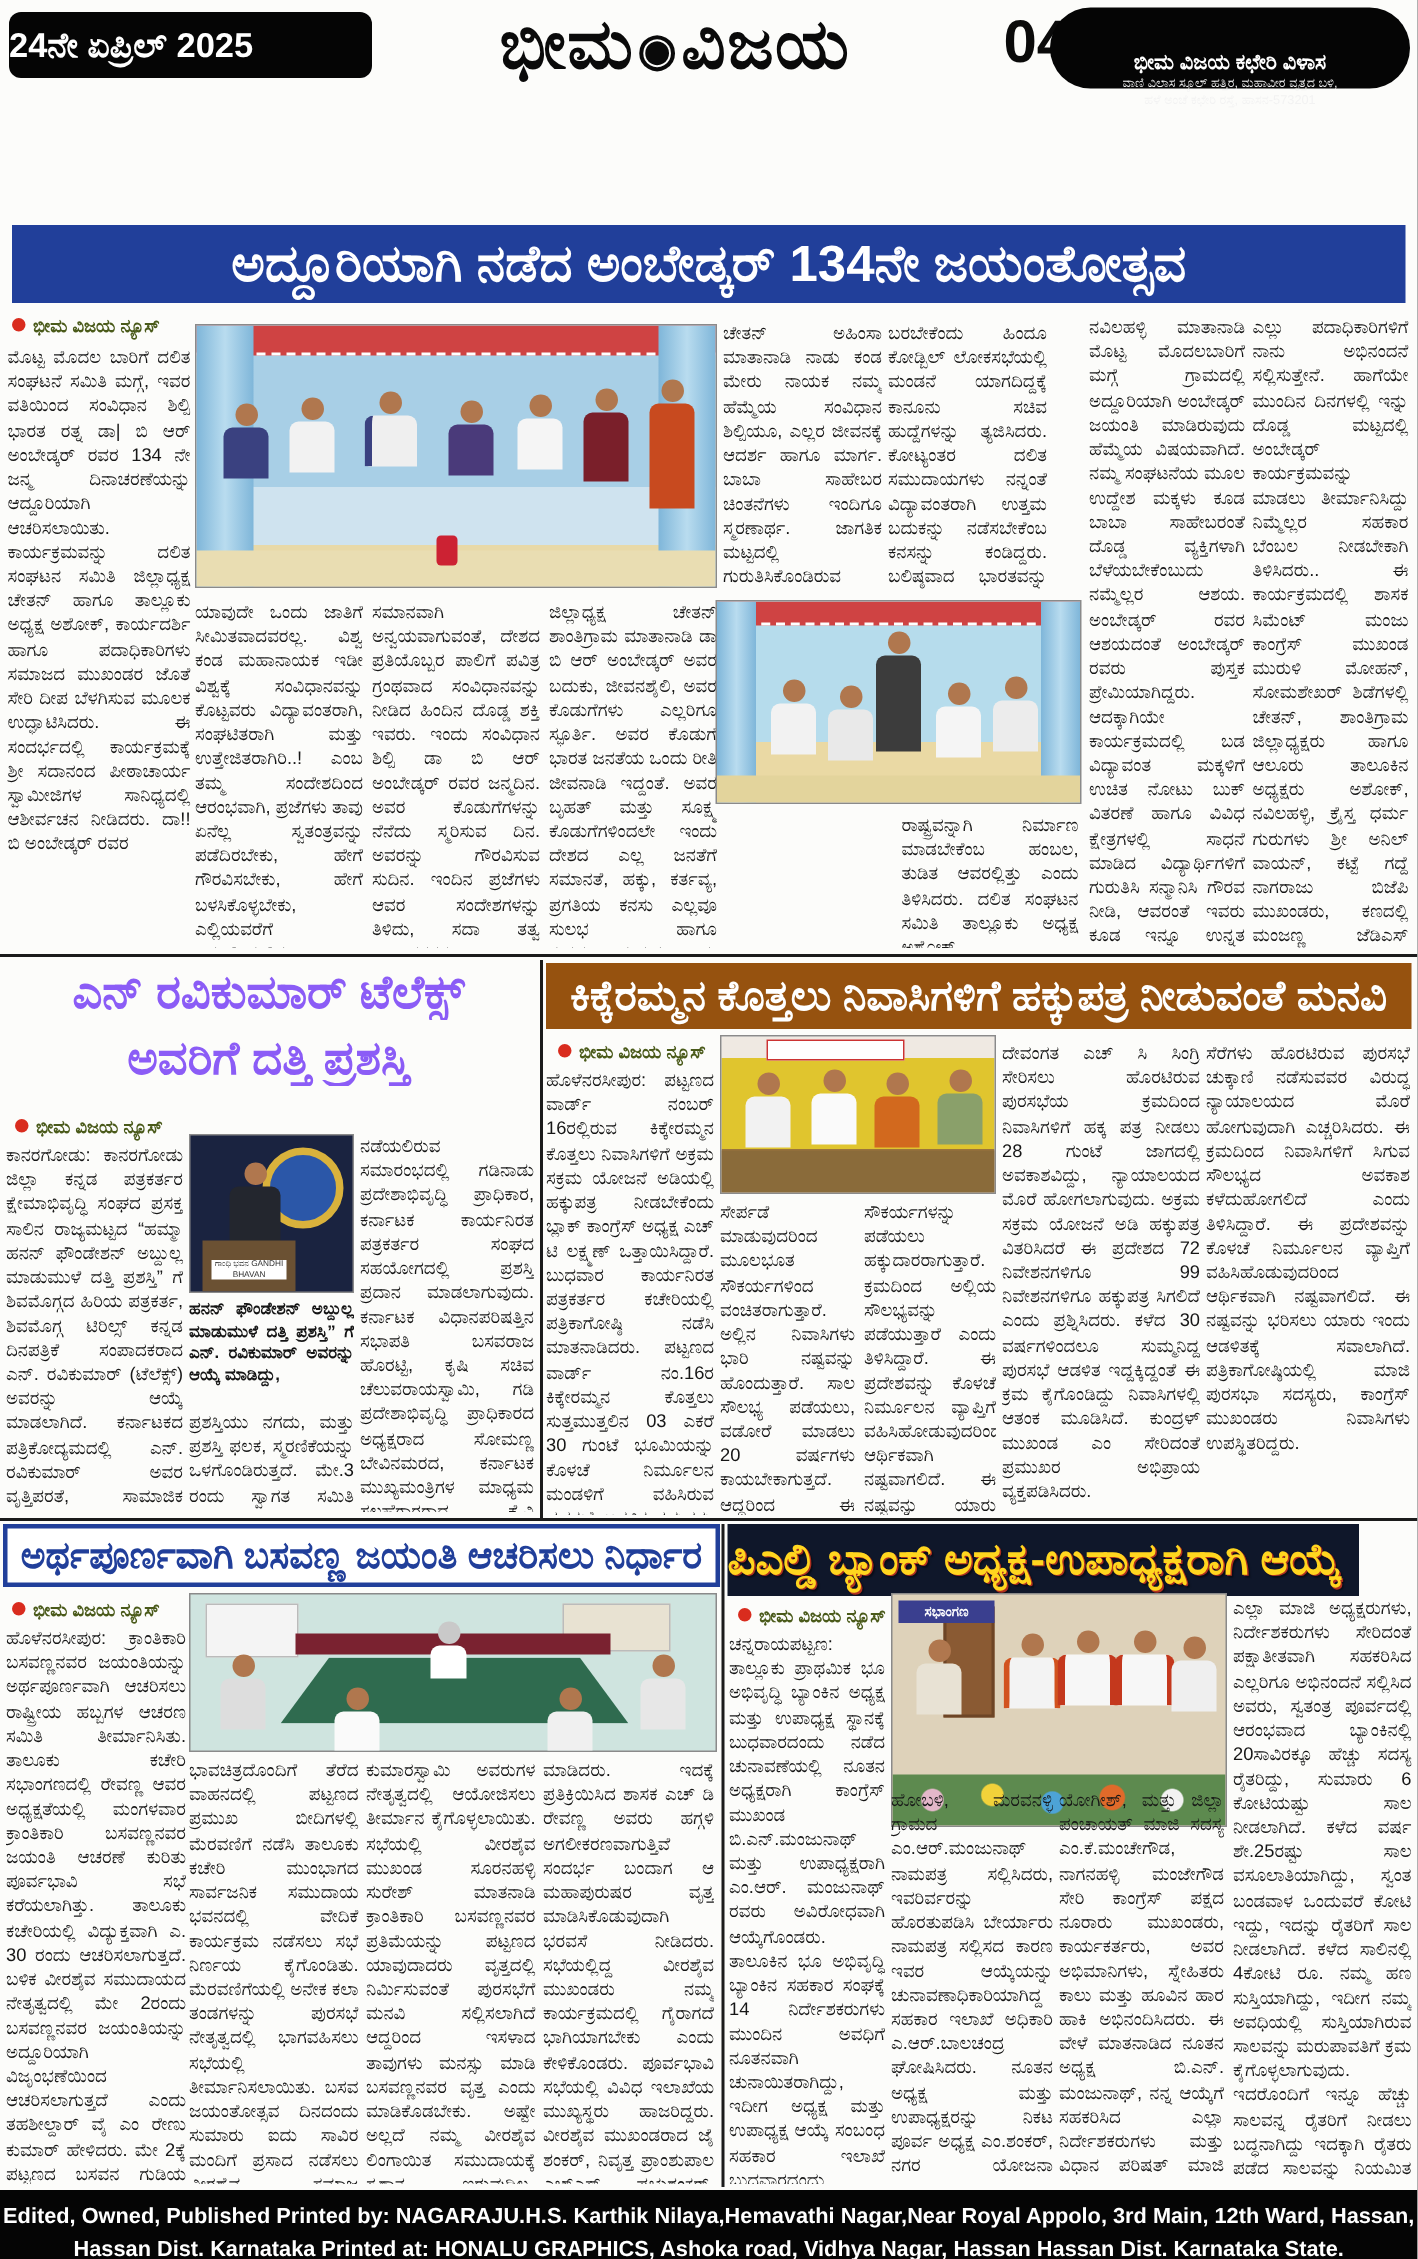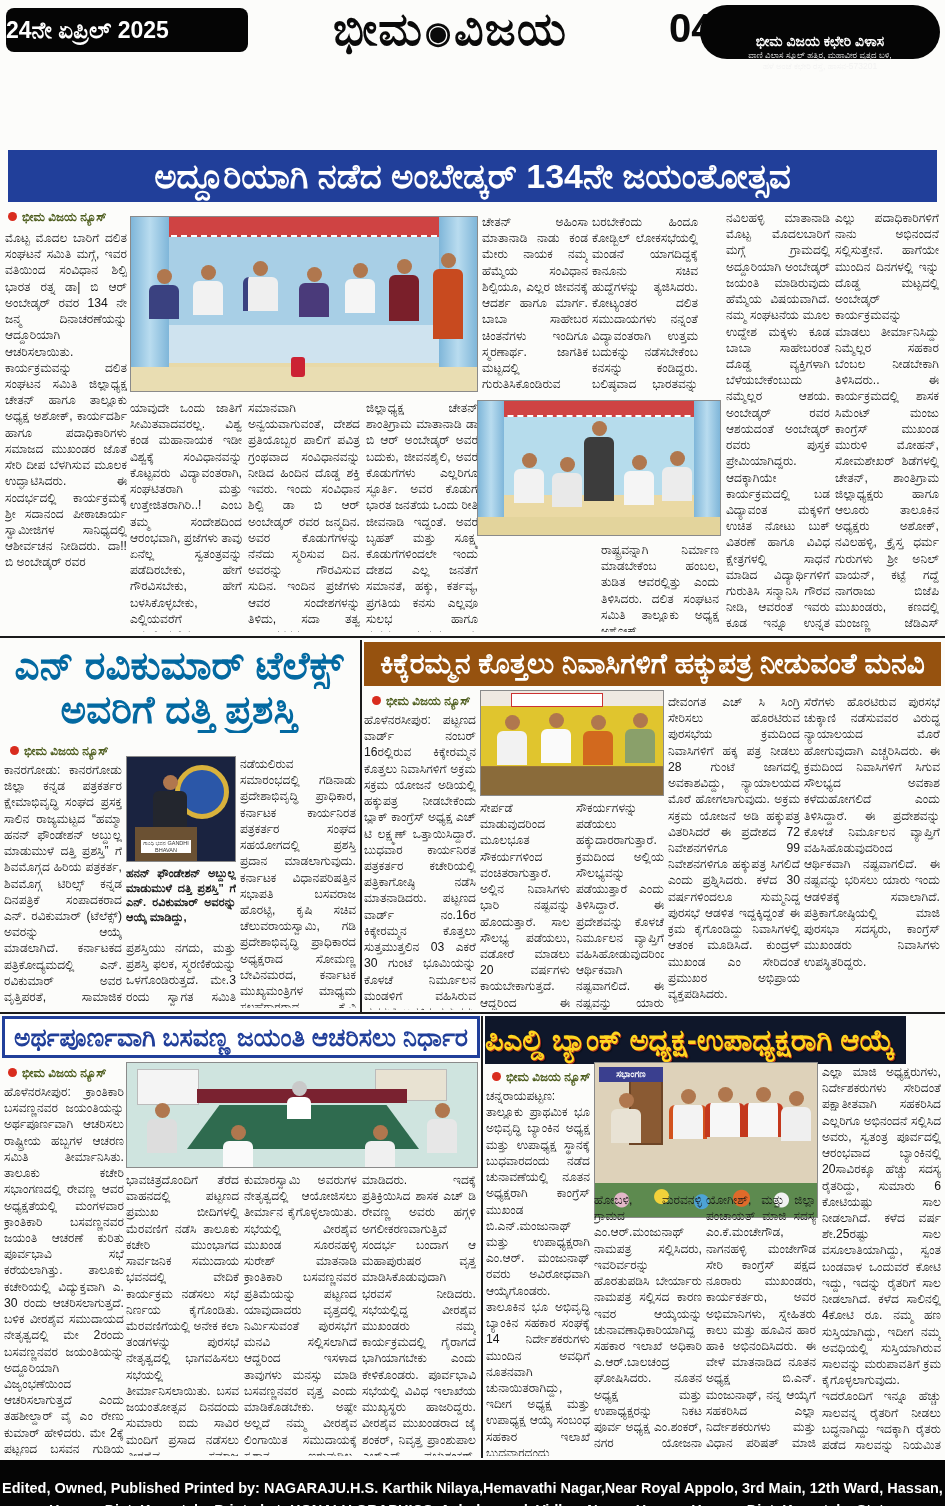--- a/index.html
+++ b/index.html
@@ -22,22 +22,22 @@
   .sub-headline{position:absolute;left:8px;top:150px;width:929px;height:52px;background:#213f9a;
                 color:#fff;font-size:34px;font-weight:900;text-align:center;line-height:52px;
                 white-space:nowrap;overflow:hidden;}
   
   .byline{position:absolute;font-size:12px;font-weight:bold;color:#4a5a1a;white-space:nowrap;}
   .byline .dot{display:inline-block;width:9px;height:9px;border-radius:50%;background:#d92c1e;margin-right:5px;}
   
   .tx{position:absolute;font-size:12.2px;line-height:1.33;text-align:justify;overflow:hidden;color:#161616;}
   .caption{position:absolute;font-size:11.2px;font-weight:bold;line-height:1.3;text-align:justify;overflow:hidden;}
   
-  .award-headline{position:absolute;left:0;width:358px;text-align:center;font-size:39px;font-weight:900;
-                  color:#0369a1;white-space:nowrap;overflow:hidden;}
+  .award-headline{position:absolute;left:0;width:358px;text-align:center;font-size:31px;font-weight:900;
+                  color:#8b5cf6;white-space:nowrap;overflow:hidden;}
   .rights-headline{position:absolute;left:364px;top:642px;width:577px;height:44px;background:#96520f;
                    color:#fff;font-size:28px;font-weight:900;text-align:center;line-height:44px;
                    white-space:nowrap;overflow:hidden;}
   .basava-headline{position:absolute;left:2px;top:1016px;width:472px;height:36px;background:#fff;
                    border:3px solid #213f9a;color:#213f9a;font-size:25px;font-weight:900;text-align:center;
                    line-height:36px;white-space:nowrap;overflow:hidden;}
   .bank-headline{position:absolute;left:485px;top:1016px;width:421px;height:48px;background:#0f172a;
                  color:#ffd61f;font-size:29px;font-weight:900;line-height:48px;
                  white-space:nowrap;overflow:hidden;text-shadow:1px 1px 0 #b03020,2px 2px 1px rgba(0,0,0,.45);}
   
@@ -47,21 +47,21 @@
   .photo{position:absolute;overflow:hidden;border:1px solid #8a8a8a;box-sizing:border-box;}
   .ph-strip{position:absolute;left:0;top:0;right:0;height:18px;background:#cf4343;border-bottom:2px dashed #fff;}
   .curtain{position:absolute;top:0;bottom:0;width:38px;background:linear-gradient(90deg,#7fb6d9,#b9dcef 50%,#7fb6d9);}
   .person{position:absolute;}
   .p-head{width:15px;height:15px;border-radius:50%;background:#b0774e;margin:0 auto;}
   .p-body{width:30px;height:34px;border-radius:6px 6px 0 0;margin-top:1px;}
   .ph-table{position:absolute;left:0;right:0;bottom:0;background:#e9ddb2;}
   .sign{position:absolute;background:#fff;color:#333;overflow:hidden;text-align:center;}
   
   .footer{position:absolute;left:0;top:1460px;width:945px;height:46px;background:#050505;color:#fff;
-          text-align:center;font-weight:bold;font-size:14.5px;line-height:1.5;padding-top:18px;box-sizing:border-box;}
+          text-align:center;font-weight:bold;font-size:14.5px;line-height:1.5;padding-top:8px;box-sizing:border-box;}
 </style>
 </head>
 <body>
 
 <div class="page">
 
   <div class="date-box">24ನೇ ಏಪ್ರಿಲ್ 2025</div>
   <div class="masthead">
     <span>ಭೀಮ</span><span class="emblem">◉</span><span>ವಿಜಯ</span>
   </div>

